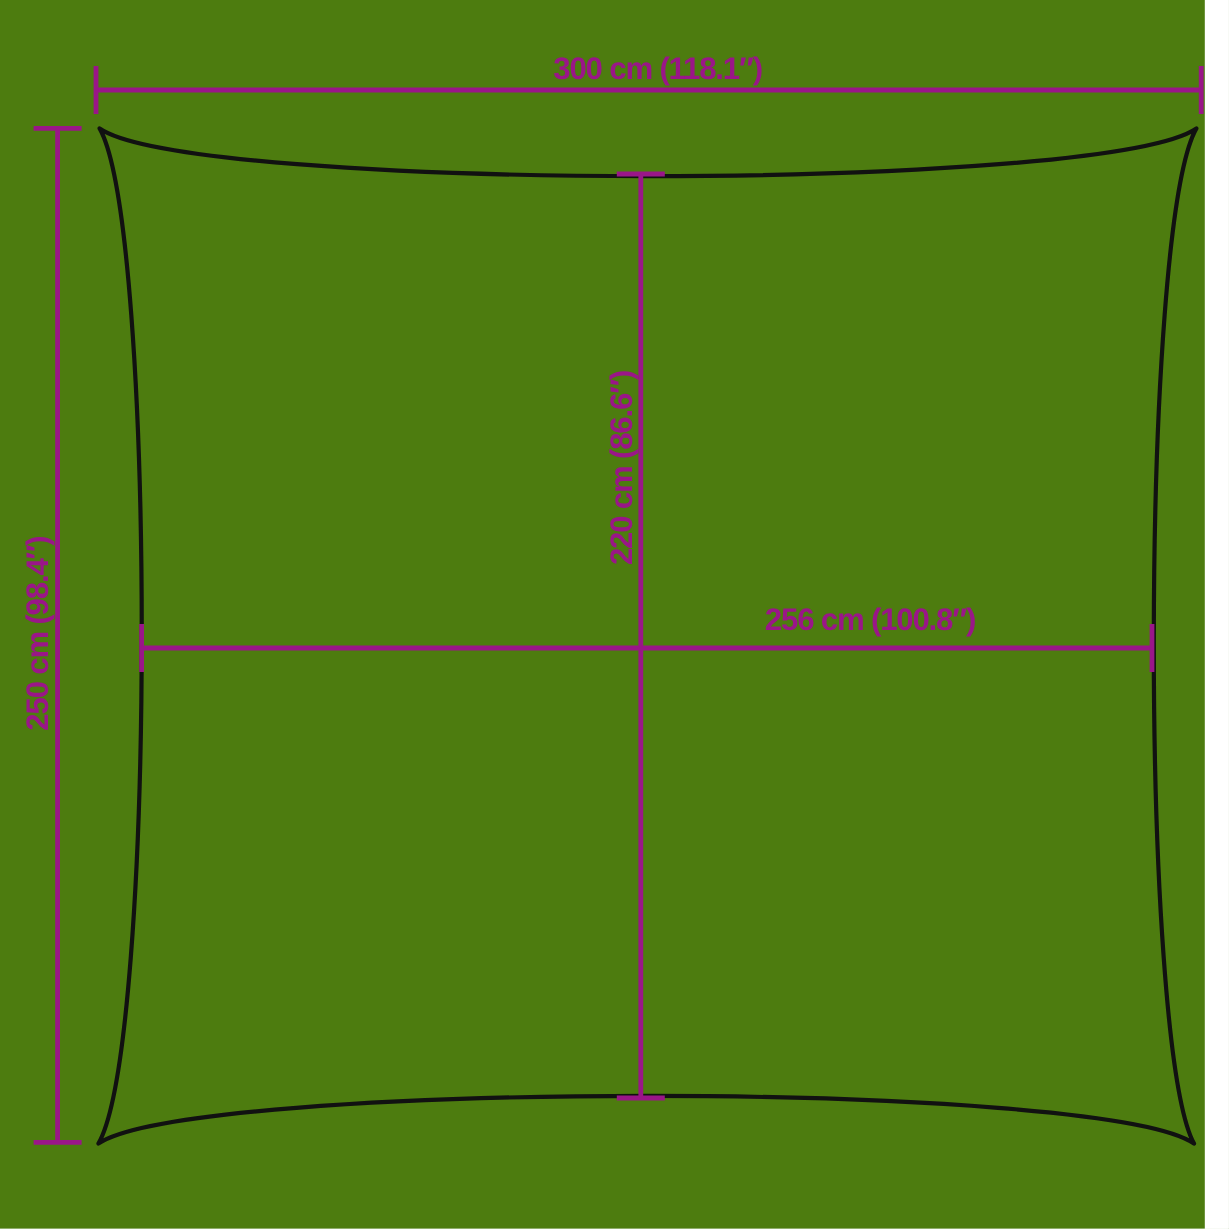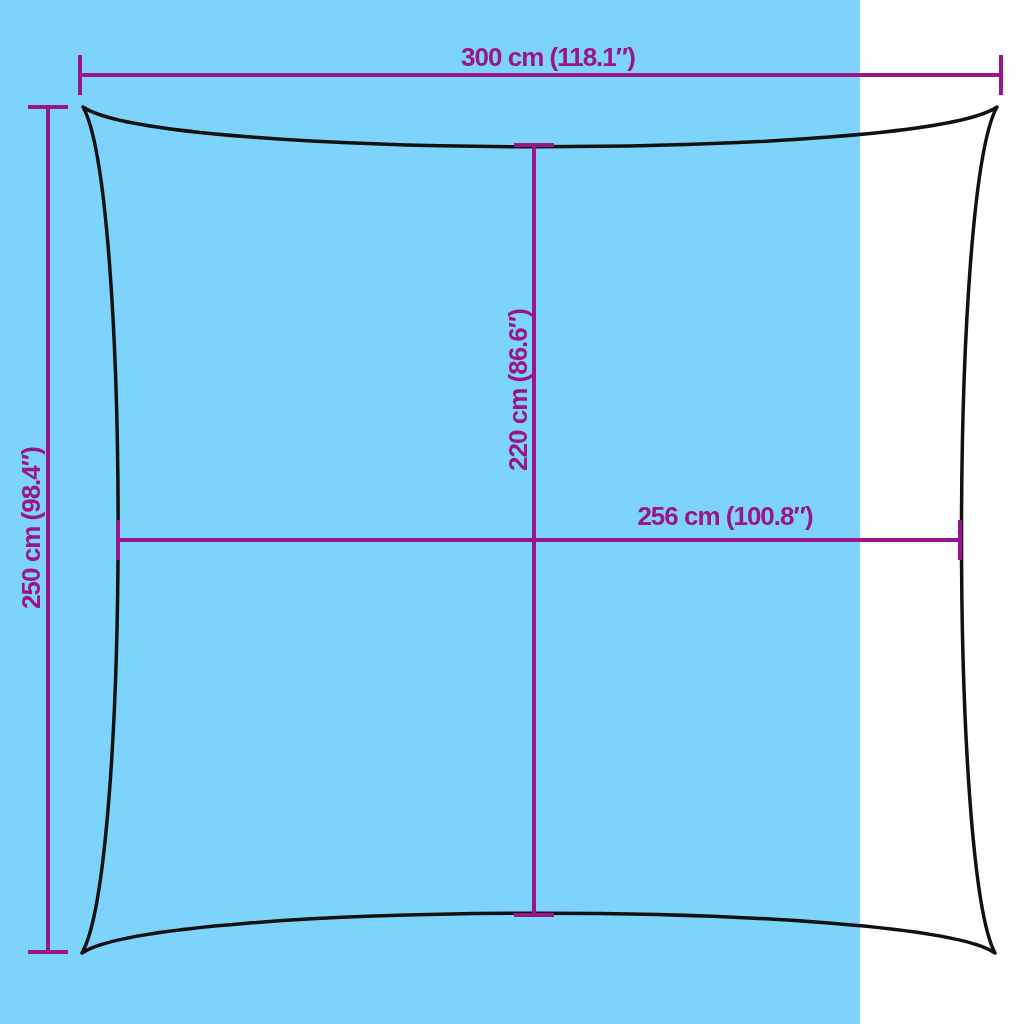--- a/index.html
+++ b/index.html
@@ -4,24 +4,24 @@
 <style>
   html, body {
     margin: 0;
     padding: 0;
     background: #ffffff;
     width: 1024px;
     height: 1024px;
     overflow: hidden;
   }
   .diagram-stage {
-    width: 860px;
+    width: 1004px;
     height: 1024px;
     position: relative;
-    background: #7dd3fc;
+    background: #4d7c0f;
   }
   svg { display: block; }
   .dim-label text {
     font-family: "Liberation Sans", sans-serif;
     font-weight: bold;
     font-size: 26px;
     letter-spacing: -1px;
   }
 </style>
 </head>

